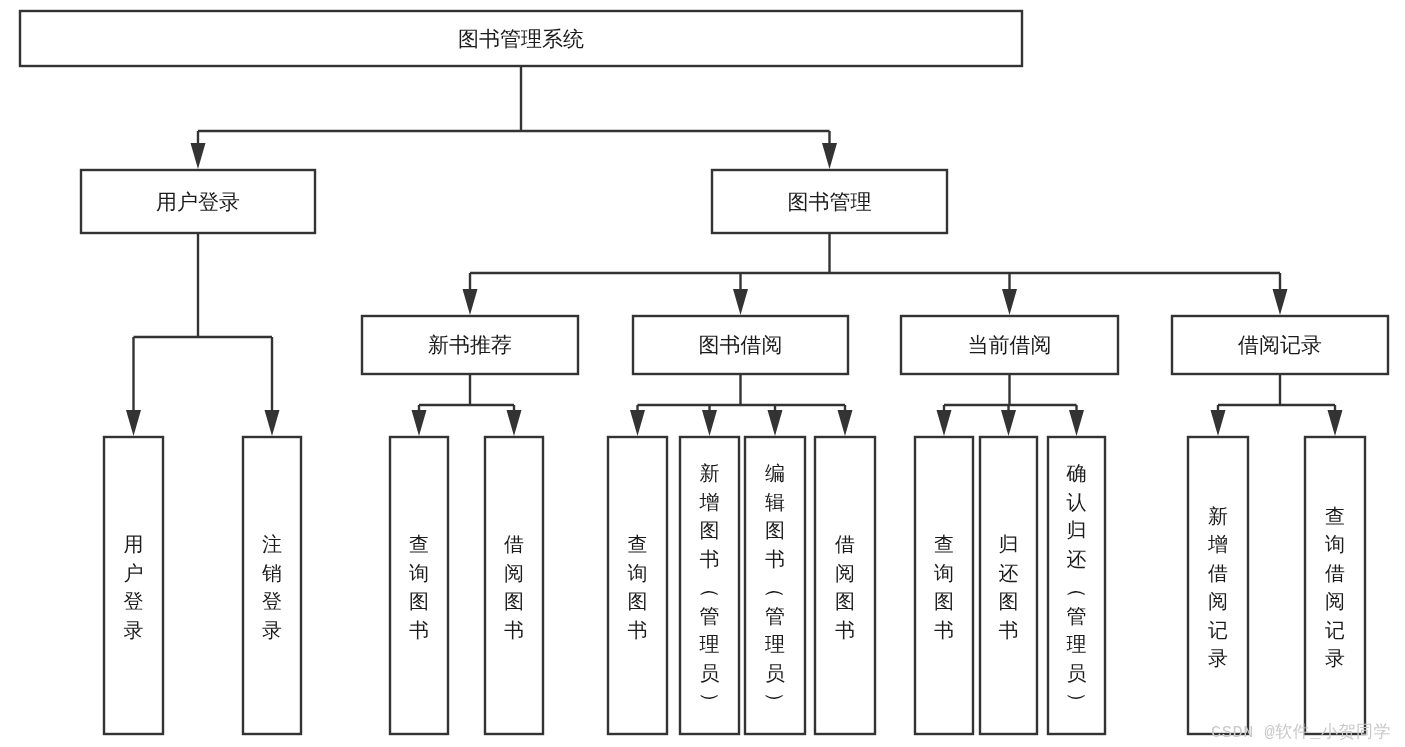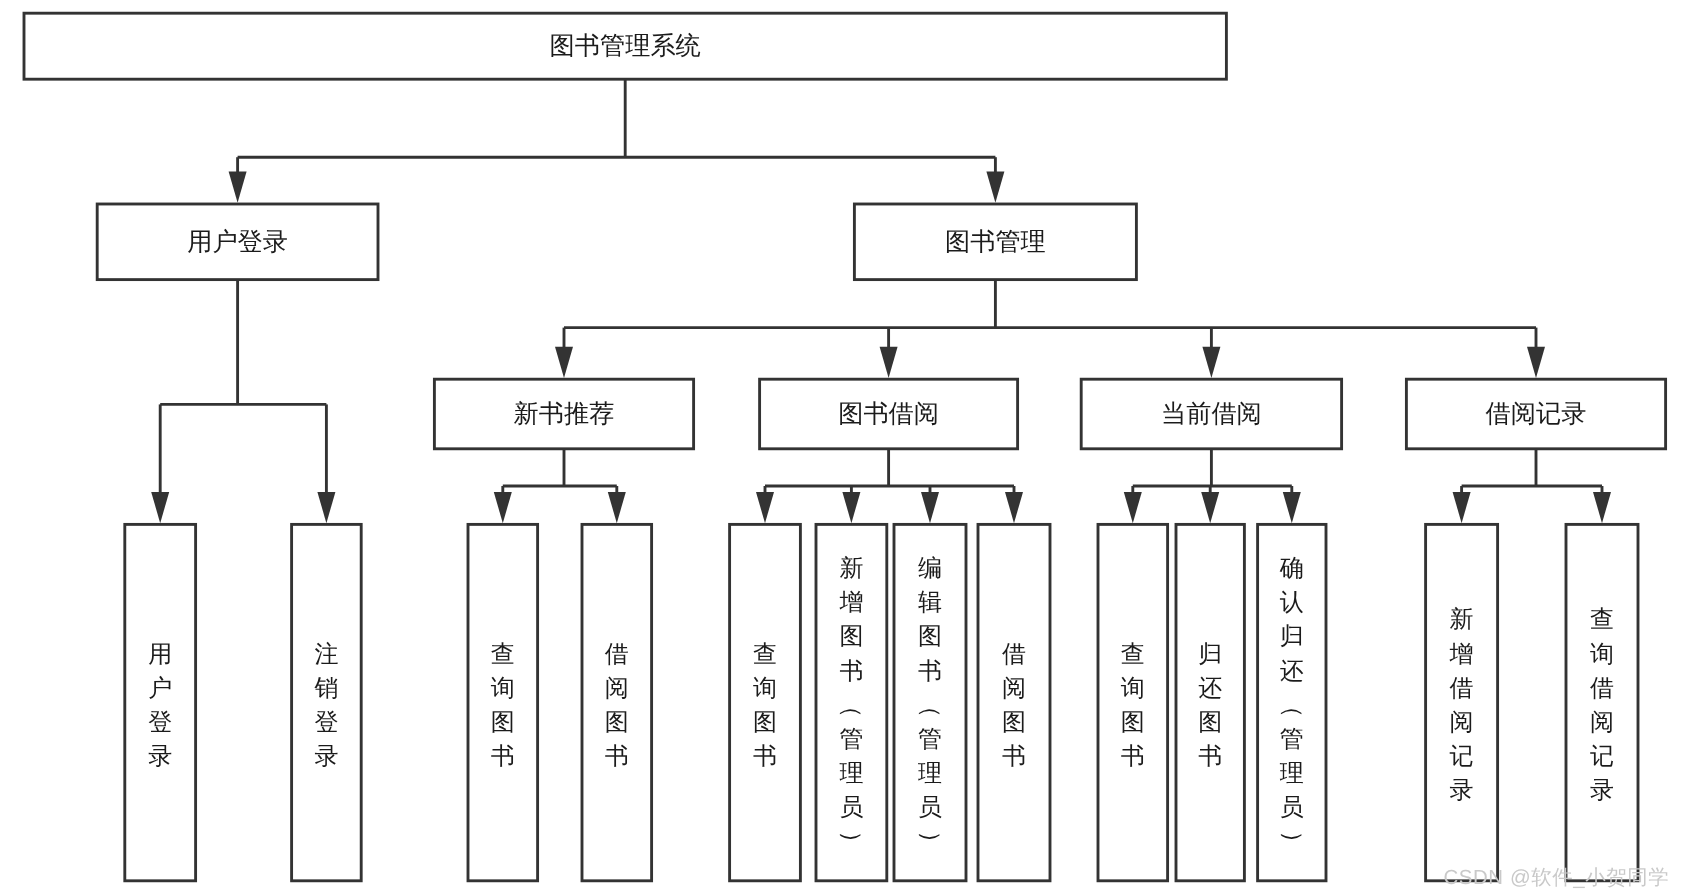--- a/index.html
+++ b/index.html
@@ -52,21 +52,21 @@
   .node-label-v {
     font-family: "DejaVu Sans", "Liberation Sans", sans-serif;
     font-size: 20px;
     fill: #1b1b1b;
     text-anchor: middle;
   }
   .watermark {
     position: absolute;
     right: 14px;
     bottom: 4px;
-    font-family: Liberation Sans, sans-serif;
+    font-family: Liberation Mono, monospace;
     font-size: 17px;
     color: #c9c9c9;
     letter-spacing: 0.5px;
     white-space: nowrap;
     pointer-events: none;
   }
 </style>
 </head>
 <body>
 

